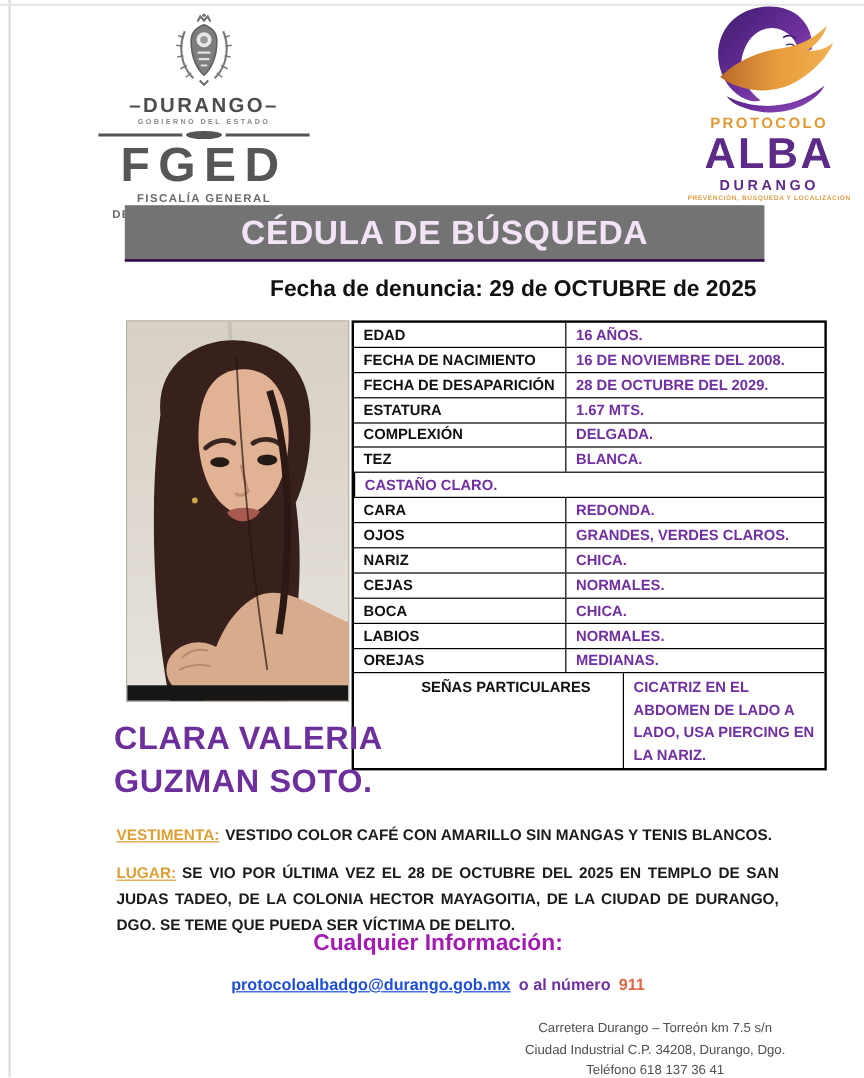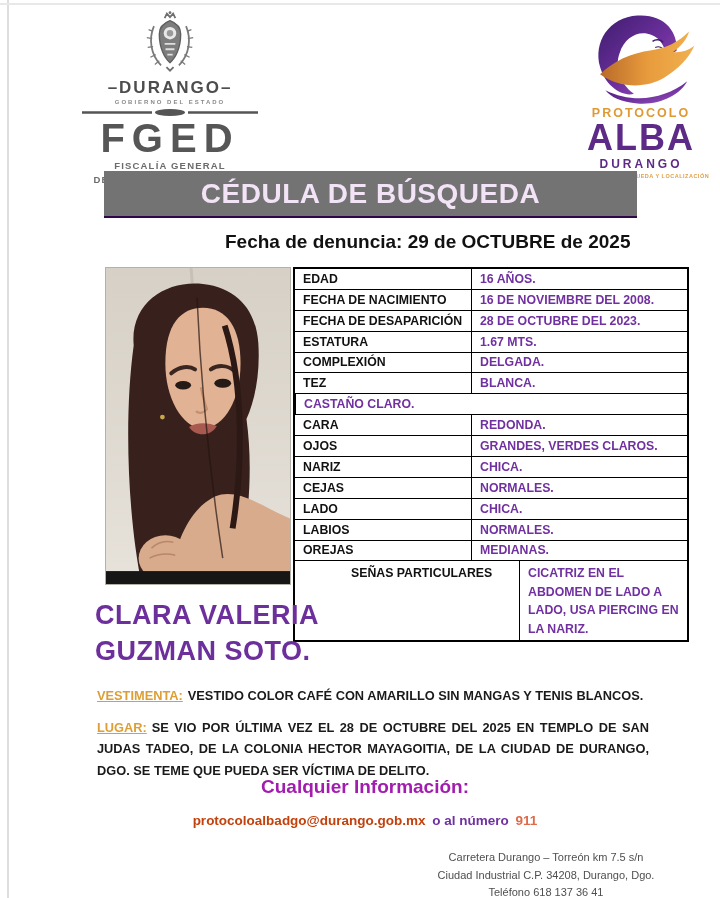--- a/index.html
+++ b/index.html
@@ -12,21 +12,21 @@
   
   .fged{position:absolute;left:68px;top:10px;width:204px;text-align:center;}
   .fged .crest{display:block;margin:0 auto 2px;}
   .fged .state{font-size:17px;font-weight:bold;color:#4d4d4d;letter-spacing:2px;}
   .fged .state-sub{font-size:6px;font-weight:bold;color:#8a8a8a;letter-spacing:2px;margin-top:1px;}
   .fged .divider{display:block;margin:3px auto 1px;}
   .fged .acronym{font-size:40px;font-weight:bold;color:#565656;letter-spacing:7px;line-height:1.02;}
   .fged .org{font-size:9.5px;font-weight:bold;color:#6b6b6b;letter-spacing:1.2px;line-height:1.45;}
 
   
-  .alba{position:absolute;right:8px;top:12px;width:142px;text-align:center;}
+  .alba{position:absolute;right:8px;top:2px;width:142px;text-align:center;}
   .alba .figure{display:block;margin:0 auto -2px;}
   .alba .protocolo{font-size:12.5px;font-weight:bold;color:#df9a33;letter-spacing:2px;}
   .alba .alba-name{font-size:36px;font-weight:800;color:#5d2a87;letter-spacing:2px;line-height:1.0;}
   .alba .alba-place{font-size:12px;font-weight:bold;color:#5d2a87;letter-spacing:3px;margin-top:1px;}
   .alba .tagline{font-size:5.5px;font-weight:bold;color:#e0a04a;letter-spacing:.5px;margin-top:2px;}
 
   
   .titlebar{position:absolute;left:104px;top:171px;width:533px;height:45px;background:#737373;
             border-bottom:2px solid #30064b;display:flex;align-items:center;justify-content:center;}
   .titlebar span{font-size:28px;font-weight:bold;color:#f3e3f7;letter-spacing:.5px;}
@@ -56,21 +56,21 @@
   .pname{position:absolute;left:95px;top:598px;font-size:27px;font-weight:bold;color:#6d2f9c;line-height:1.32;letter-spacing:.5px;}
   .vestimenta{position:absolute;left:97px;top:688px;width:552px;font-size:12.8px;font-weight:bold;color:#1a1a1a;}
   .lugar{position:absolute;left:97px;top:717px;width:552px;font-size:12.8px;font-weight:bold;color:#1a1a1a;
          text-align:justify;line-height:1.68;}
   .olabel{color:#dd9f35;text-decoration:underline;margin-right:5px;}
 
   .contact-heading{position:absolute;left:100px;top:776px;width:530px;text-align:center;
                    font-size:19px;font-weight:bold;color:#a21caf;}
   .contact-line{position:absolute;left:100px;top:813px;width:530px;text-align:center;
                 font-size:13.5px;font-weight:bold;}
-  .contact-line .email{color:#c2410c;margin-top:32px;}
+  .contact-line .email{color:#1d4ed8;text-decoration:underline;margin-top:32px;}
   .contact-line .middle{color:#7030a0;margin:0 3px;}
   .contact-line .phone{color:#e0694a;}
 
   .footer{position:absolute;right:24px;top:849px;width:300px;text-align:center;
           font-size:11px;color:#4f4f4f;line-height:1.6;}
 </style>
 </head>
 <body>
 
 <div id="page">
@@ -170,21 +170,21 @@
     <div class="drow single">
         <div class="dlabel">EDAD</div>
         <div class="dvalue">16 AÑOS.</div>
       </div>
     <div class="drow single">
         <div class="dlabel">FECHA DE NACIMIENTO</div>
         <div class="dvalue">16 DE NOVIEMBRE DEL 2008.</div>
       </div>
     <div class="drow single">
         <div class="dlabel">FECHA DE DESAPARICIÓN</div>
-        <div class="dvalue">28 DE OCTUBRE DEL 2023.</div>
+        <div class="dvalue">28 DE OCTUBRE DEL 2029.</div>
       </div>
     <div class="drow single">
         <div class="dlabel">ESTATURA</div>
         <div class="dvalue">1.67 MTS.</div>
       </div>
     <div class="drow single">
         <div class="dlabel">COMPLEXIÓN</div>
         <div class="dvalue">DELGADA.</div>
       </div>
     <div class="drow single">
@@ -204,21 +204,21 @@
       </div>
     <div class="drow single">
         <div class="dlabel">NARIZ</div>
         <div class="dvalue">CHICA.</div>
       </div>
     <div class="drow single">
         <div class="dlabel">CEJAS</div>
         <div class="dvalue">NORMALES.</div>
       </div>
     <div class="drow single">
-        <div class="dlabel">LADO</div>
+        <div class="dlabel">BOCA</div>
         <div class="dvalue">CHICA.</div>
       </div>
     <div class="drow single">
         <div class="dlabel">LABIOS</div>
         <div class="dvalue">NORMALES.</div>
       </div>
     <div class="drow single">
         <div class="dlabel">OREJAS</div>
         <div class="dvalue">MEDIANAS.</div>
       </div>

